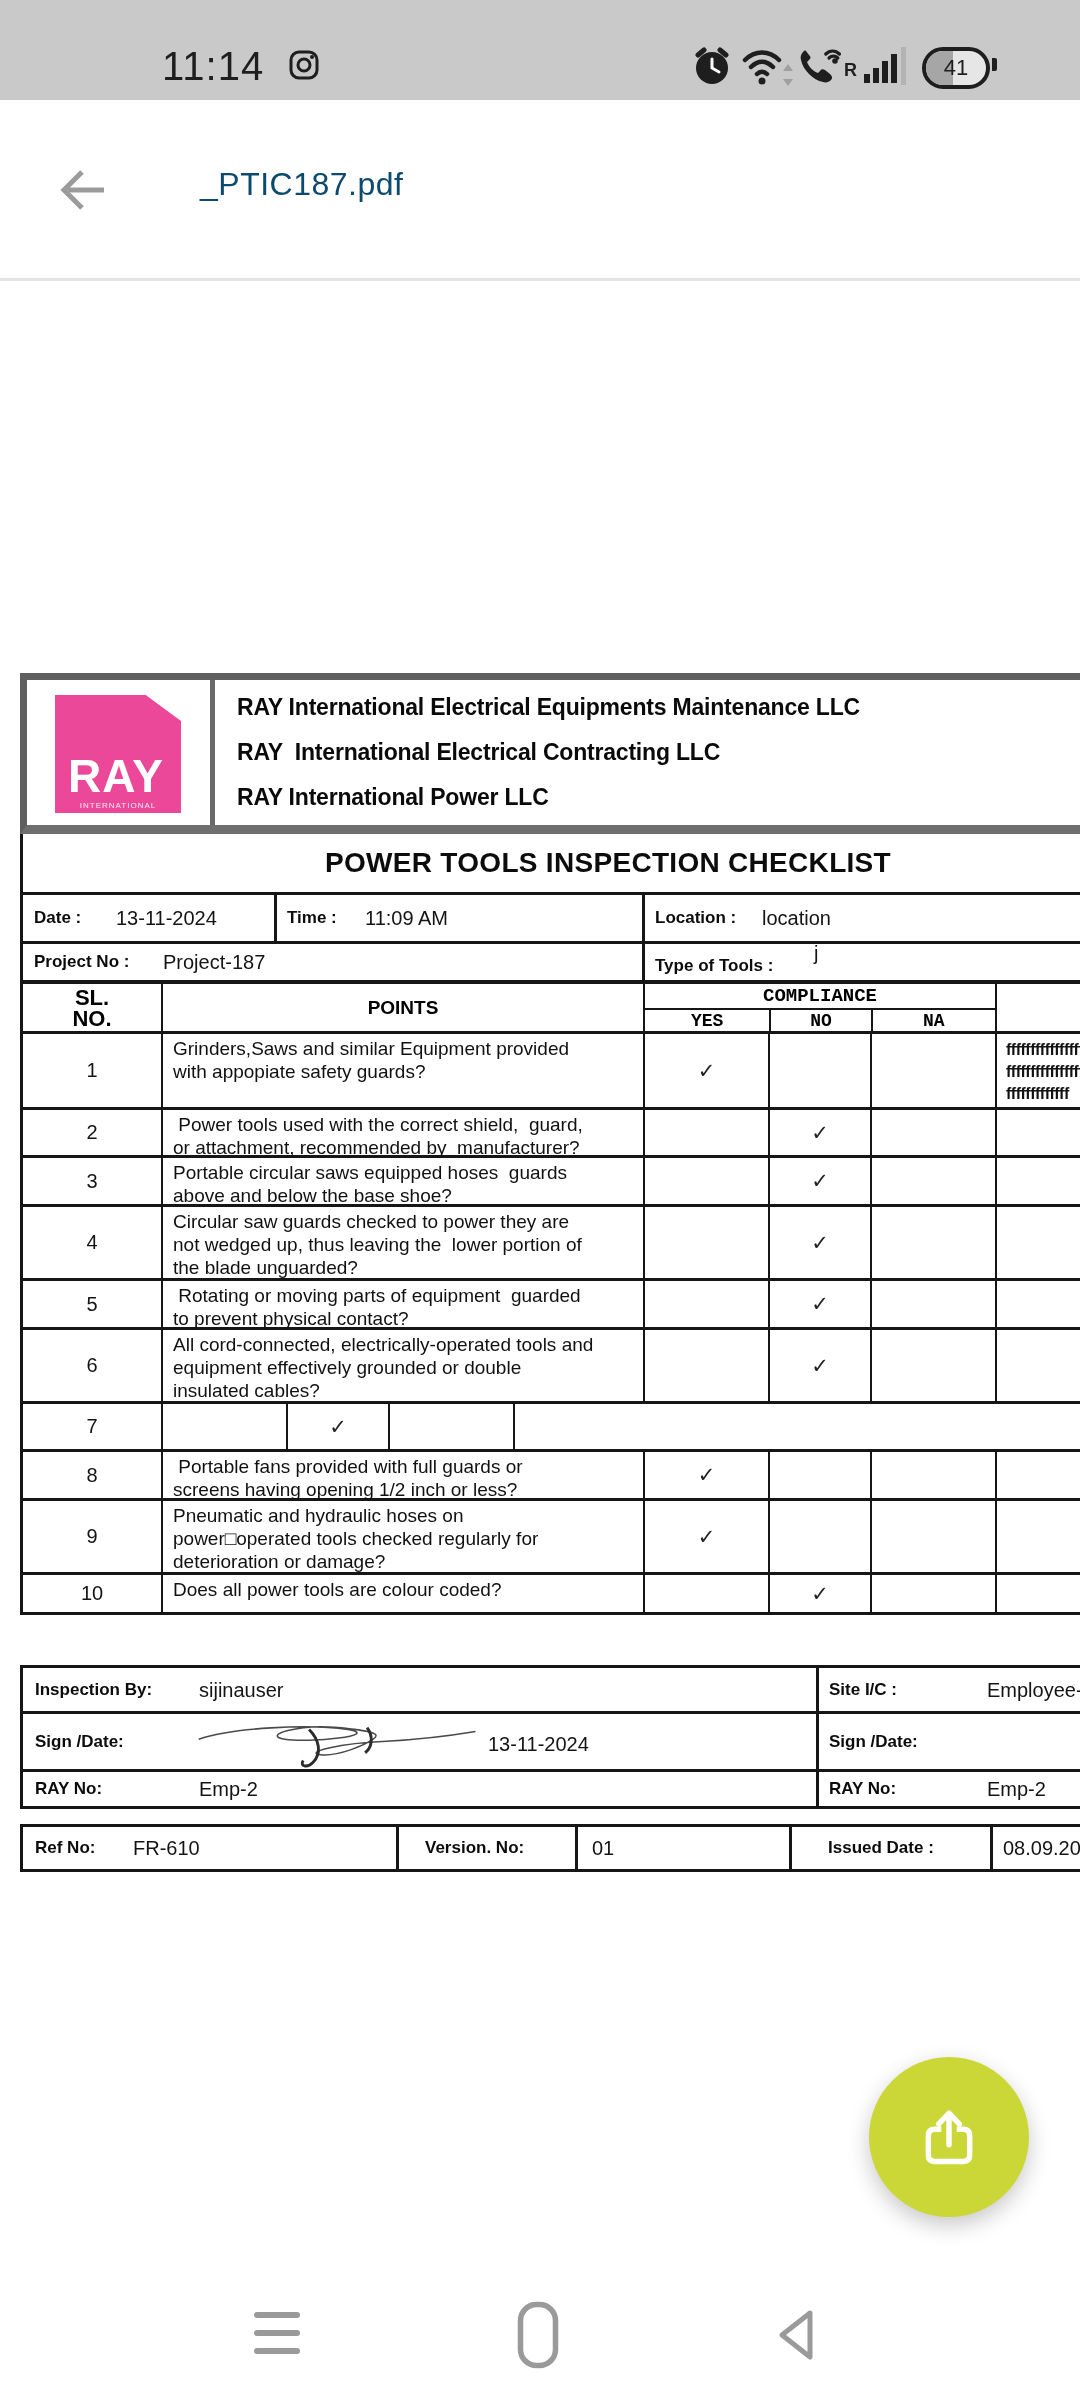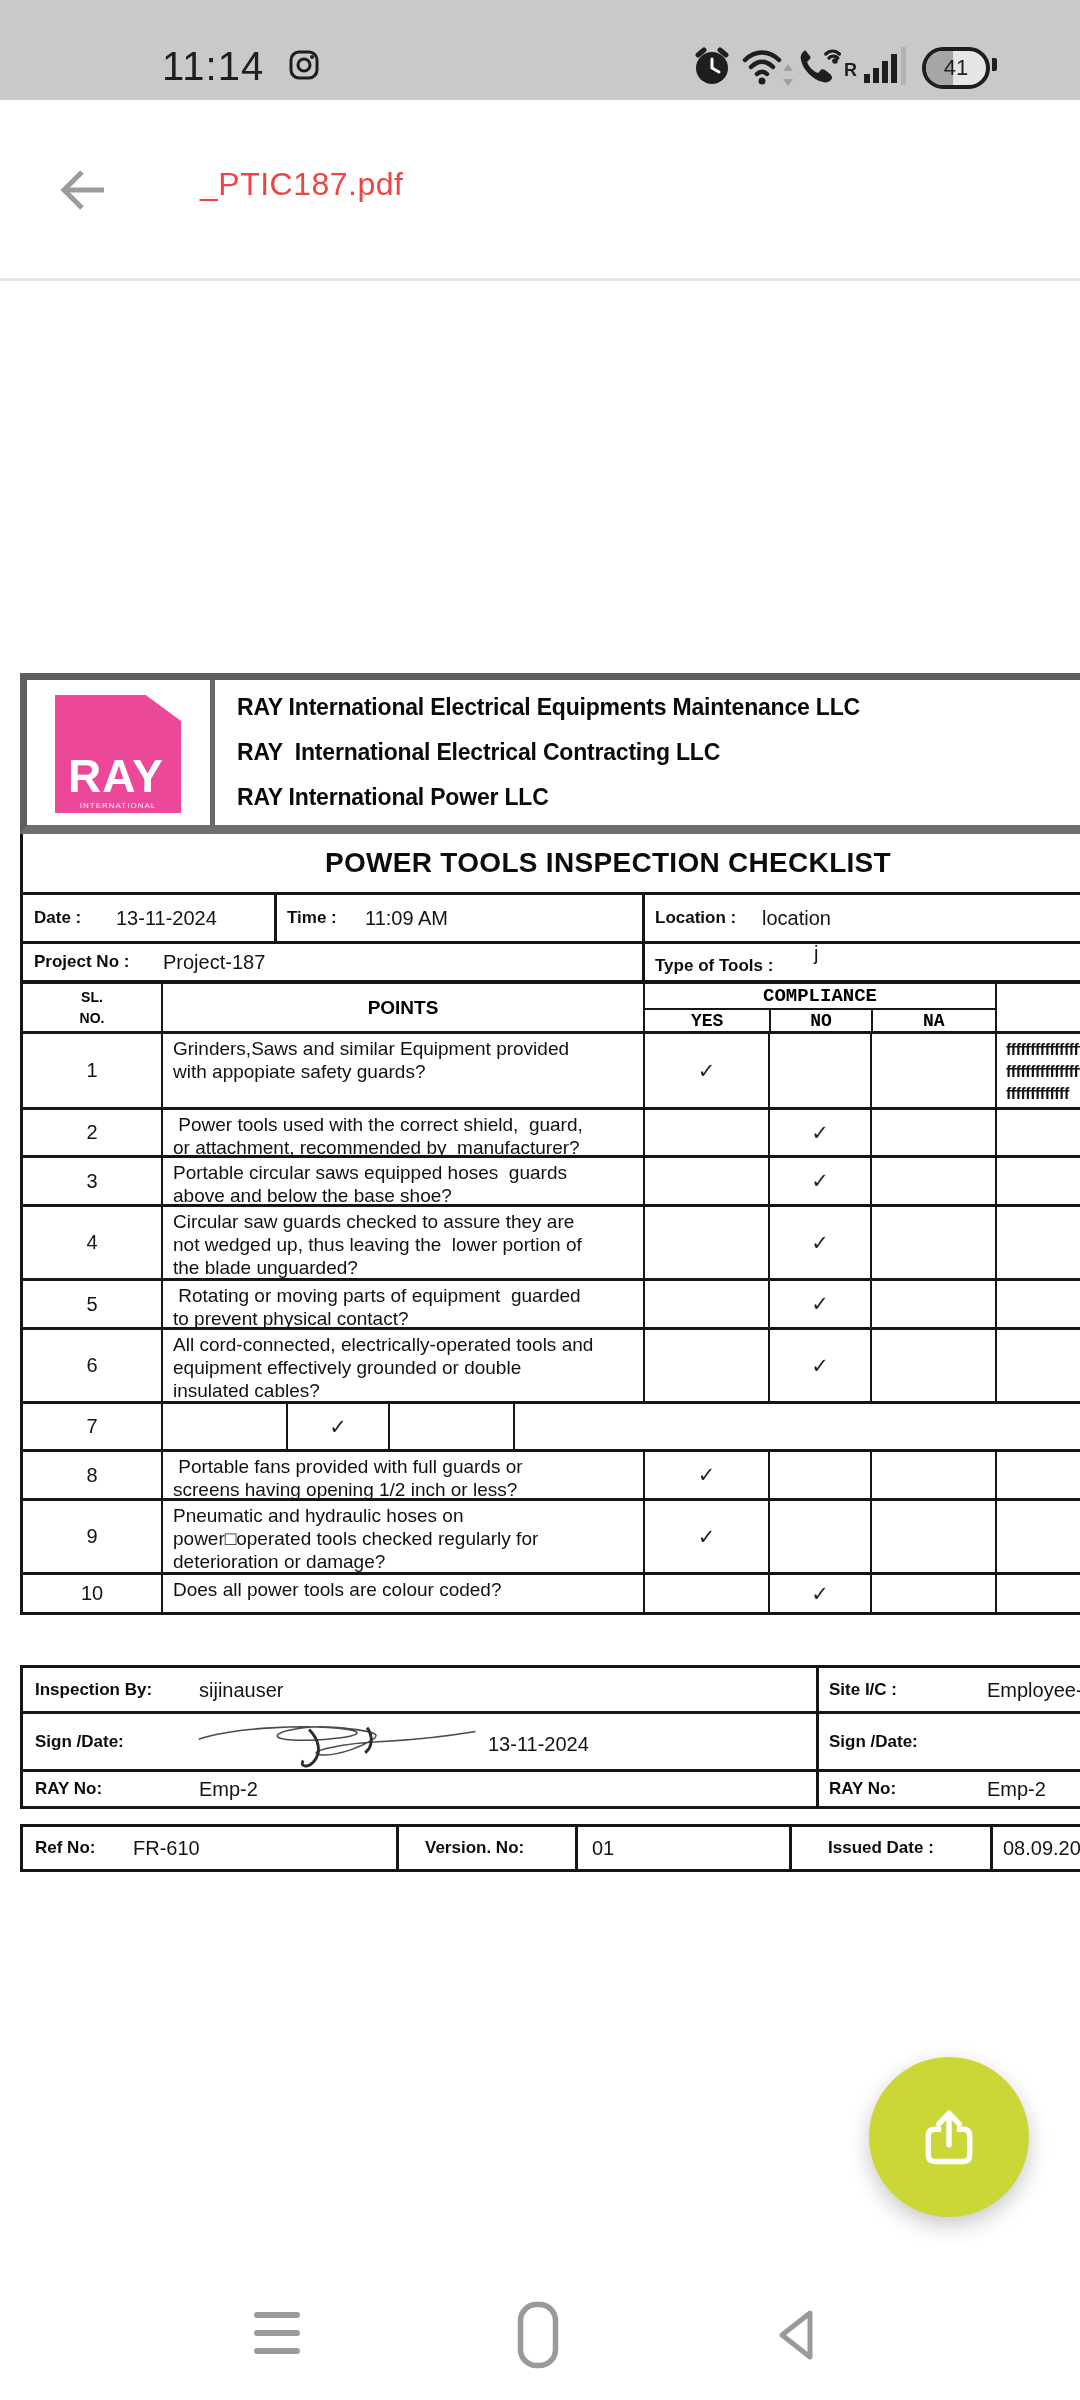--- a/index.html
+++ b/index.html
@@ -19,42 +19,42 @@
   .sb-roam{position:absolute;left:844px;top:60px;font-size:18px;font-weight:700;color:#1e1e1e;}
   .sb-bars{position:absolute;left:864px;top:50px;}
   .sb-sep{position:absolute;left:901px;top:47px;width:5px;height:38px;background:#b3b3b3;}
   .sb-batt{position:absolute;left:922px;top:47px;width:60px;height:34px;border:4px solid #1e1e1e;border-radius:21px;background:#e6e6e6;overflow:hidden;}
   .sb-batt-fill{position:absolute;left:0;top:0;bottom:0;width:45%;background:#a6a6a6;}
   .sb-batt-txt{position:absolute;left:0;right:0;top:4px;text-align:center;font-size:22px;color:#1e1e1e;}
   .sb-batt-nub{position:absolute;left:992px;top:58px;width:5px;height:13px;background:#1e1e1e;border-radius:0 2px 2px 0;}
   
   .app-bar{position:absolute;left:0;top:100px;width:1080px;height:178px;background:#fff;border-bottom:3px solid #e4e4e4;}
   .ab-back{position:absolute;left:58px;top:64px;}
-  .ab-title{position:absolute;left:200px;top:66px;font-size:32px;color:#ef4444;letter-spacing:.5px;}
+  .ab-title{position:absolute;left:200px;top:66px;font-size:32px;color:#0c4a6e;letter-spacing:.5px;}
   
   .doc{position:absolute;left:20px;top:673px;width:1123px;}
   .doc-header{box-sizing:border-box;height:161px;border-top:7px solid #5f5f5f;border-bottom:9px solid #6f6f6f;border-left:7px solid #5f5f5f;background:#fff;position:relative;}
   .logo-box{position:absolute;left:28px;top:15px;width:126px;height:118px;background:#c4ce2b;clip-path:polygon(0 0,72% 0,100% 22%,100% 100%,0 100%);}
   .logo-ray{position:absolute;left:0;right:4px;bottom:14px;text-align:center;color:#fff;font-weight:700;font-size:46px;letter-spacing:1px;line-height:1;}
   .logo-sub{position:absolute;left:8px;right:8px;bottom:3px;text-align:center;color:rgba(255,255,255,.9);font-size:8px;letter-spacing:1px;white-space:nowrap;overflow:hidden;}
   .logo-div{position:absolute;left:183px;top:0;bottom:0;width:5px;background:#6a6a6a;}
   .co-lines{position:absolute;left:210px;top:5px;bottom:5px;right:0;display:flex;flex-direction:column;justify-content:space-around;}
   .co-line{font-weight:700;font-size:23px;color:#0a0a0a;white-space:pre;letter-spacing:-.2px;}
   .ptable{box-sizing:border-box;width:1123px;border-left:3px solid #161616;background:#fff;}
   .title-row{box-sizing:border-box;height:61px;border-bottom:3px solid #161616;display:flex;align-items:center;justify-content:center;padding-left:50px;}
   .doc-title{font-weight:700;font-size:28px;color:#0c0c0c;letter-spacing:.3px;}
   .meta-row{box-sizing:border-box;display:flex;border-bottom:3px solid #161616;}
   .meta-row1{height:49px;}
   .meta-row2{height:40px;border-bottom-width:4px;}
   .mcell{box-sizing:border-box;position:relative;height:100%;} .bl3{border-left:3px solid #161616;}
   .lbl{font-weight:700;font-size:17px;color:#0c0c0c;white-space:nowrap;}
   .val{font-size:20px;color:#141414;white-space:nowrap;}
   .vmid{position:absolute;top:50%;transform:translateY(-50%);}
   .thead{box-sizing:border-box;height:50px;border-bottom:3px solid #161616;display:flex;}
-  .th-sl{width:138px;display:flex;flex-direction:column;align-items:center;justify-content:center;font-weight:700;font-size:14px;line-height:21px;}
+  .th-sl{width:138px;display:flex;flex-direction:column;align-items:center;justify-content:center;font-weight:700;font-size:22px;line-height:21px;}
   .th-points{box-sizing:border-box;width:482px;border-left:2px solid #161616;display:flex;align-items:center;justify-content:center;font-weight:700;font-size:19px;}
   .th-comp{box-sizing:border-box;width:352px;border-left:2px solid #161616;display:flex;flex-direction:column;font-family:Liberation Mono, monospace;}
   .th-comp-top{box-sizing:border-box;height:26px;border-bottom:2px solid #161616;display:flex;align-items:center;justify-content:center;font-weight:700;font-size:19px;}
   .th-comp-bot{flex:1;display:flex;}
   .th-yes,.th-no,.th-na{box-sizing:border-box;display:flex;align-items:center;justify-content:center;font-weight:700;font-size:18px;}
   .th-yes{width:125px;border-radius:8px;} .th-no{width:102px;border-left:2px solid #161616;} .th-na{width:125px;border-left:2px solid #161616;}
   .th-rem{box-sizing:border-box;flex:1;border-left:2px solid #161616;}
   .trow{box-sizing:border-box;display:flex;border-bottom:3px solid #161616;}
   .cell{box-sizing:border-box;height:100%;}
   .c-sl{width:138px;display:flex;align-items:center;justify-content:center;font-size:20px;color:#141414;}
@@ -233,21 +233,21 @@
             <div class="pline">above and below the base shoe?</div>
           </div>
           <div class="cell c-yes"></div>
           <div class="cell c-no">✓</div>
           <div class="cell c-na"></div>
           <div class="cell c-rem"></div>
         </div>
         <div class="trow" style="height: 74px;">
           <div class="cell c-sl">4</div>
           <div class="cell c-points">
-            <div class="pline">Circular saw guards checked to assure they are</div>
+            <div class="pline">Circular saw guards checked to power they are</div>
             <div class="pline">not wedged up, thus leaving the  lower portion of</div>
             <div class="pline">the blade unguarded?</div>
           </div>
           <div class="cell c-yes"></div>
           <div class="cell c-no">✓</div>
           <div class="cell c-na"></div>
           <div class="cell c-rem"></div>
         </div>
         <div class="trow" style="height: 49px;">
           <div class="cell c-sl">5</div>

